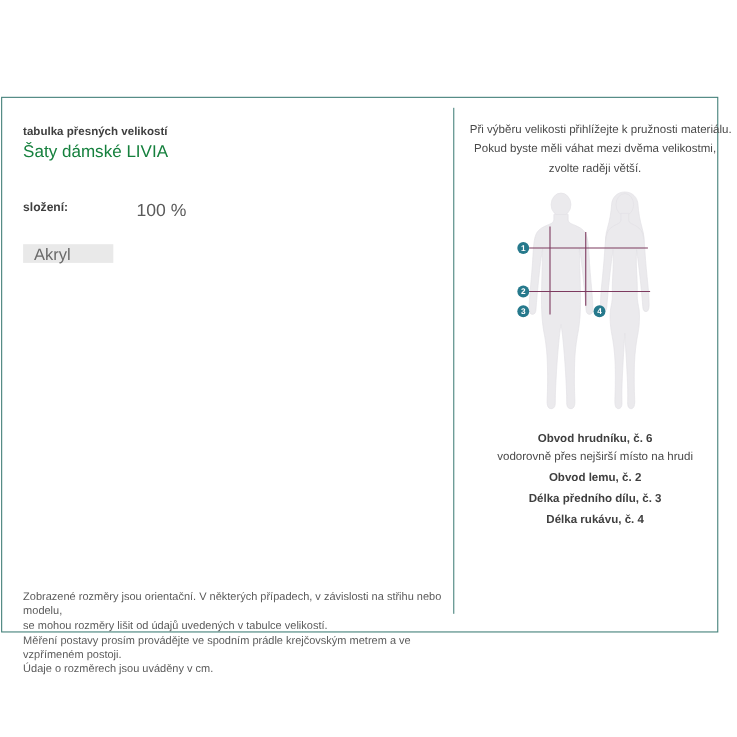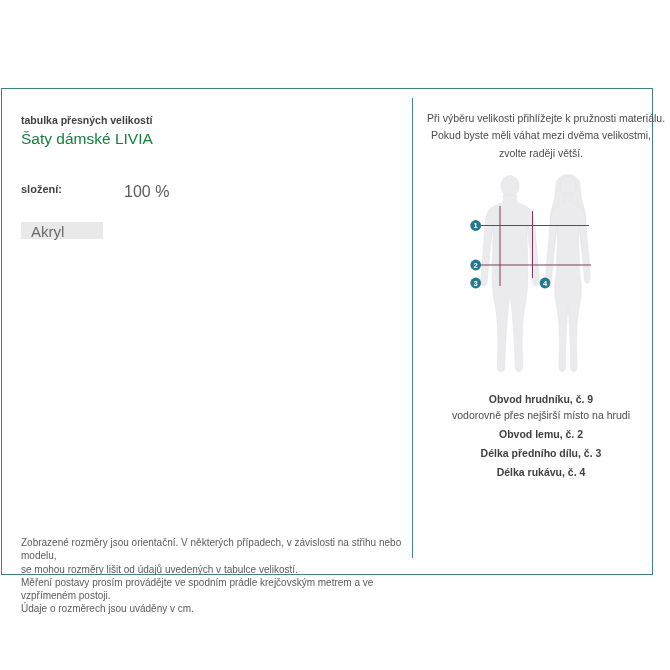--- a/index.html
+++ b/index.html
@@ -107,18 +107,18 @@
     <circle cx="10.7" cy="95" r="5.4" fill="#26798c"></circle>
     <text x="10.7" y="97.7">2</text>
     <circle cx="10.7" cy="113" r="5.4" fill="#26798c"></circle>
     <text x="10.7" y="115.7">3</text>
     <circle cx="80" cy="113" r="5.4" fill="#26798c"></circle>
     <text x="80" y="115.7">4</text>
   </g>
 </svg>
 
 <div class="abs mlabels">
-  <div class="m-label">Obvod hrudníku, č. 9</div>
+  <div class="m-label">Obvod hrudníku, č. 6</div>
   <div class="m-note">vodorovně přes nejširší místo na hrudi</div>
   <div class="m-label mb3">Obvod lemu, č. 2</div>
   <div class="m-label mb3">Délka předního dílu, č. 3</div>
   <div class="m-label">Délka rukávu, č. 4</div>
 </div>
 
 </body></html>

